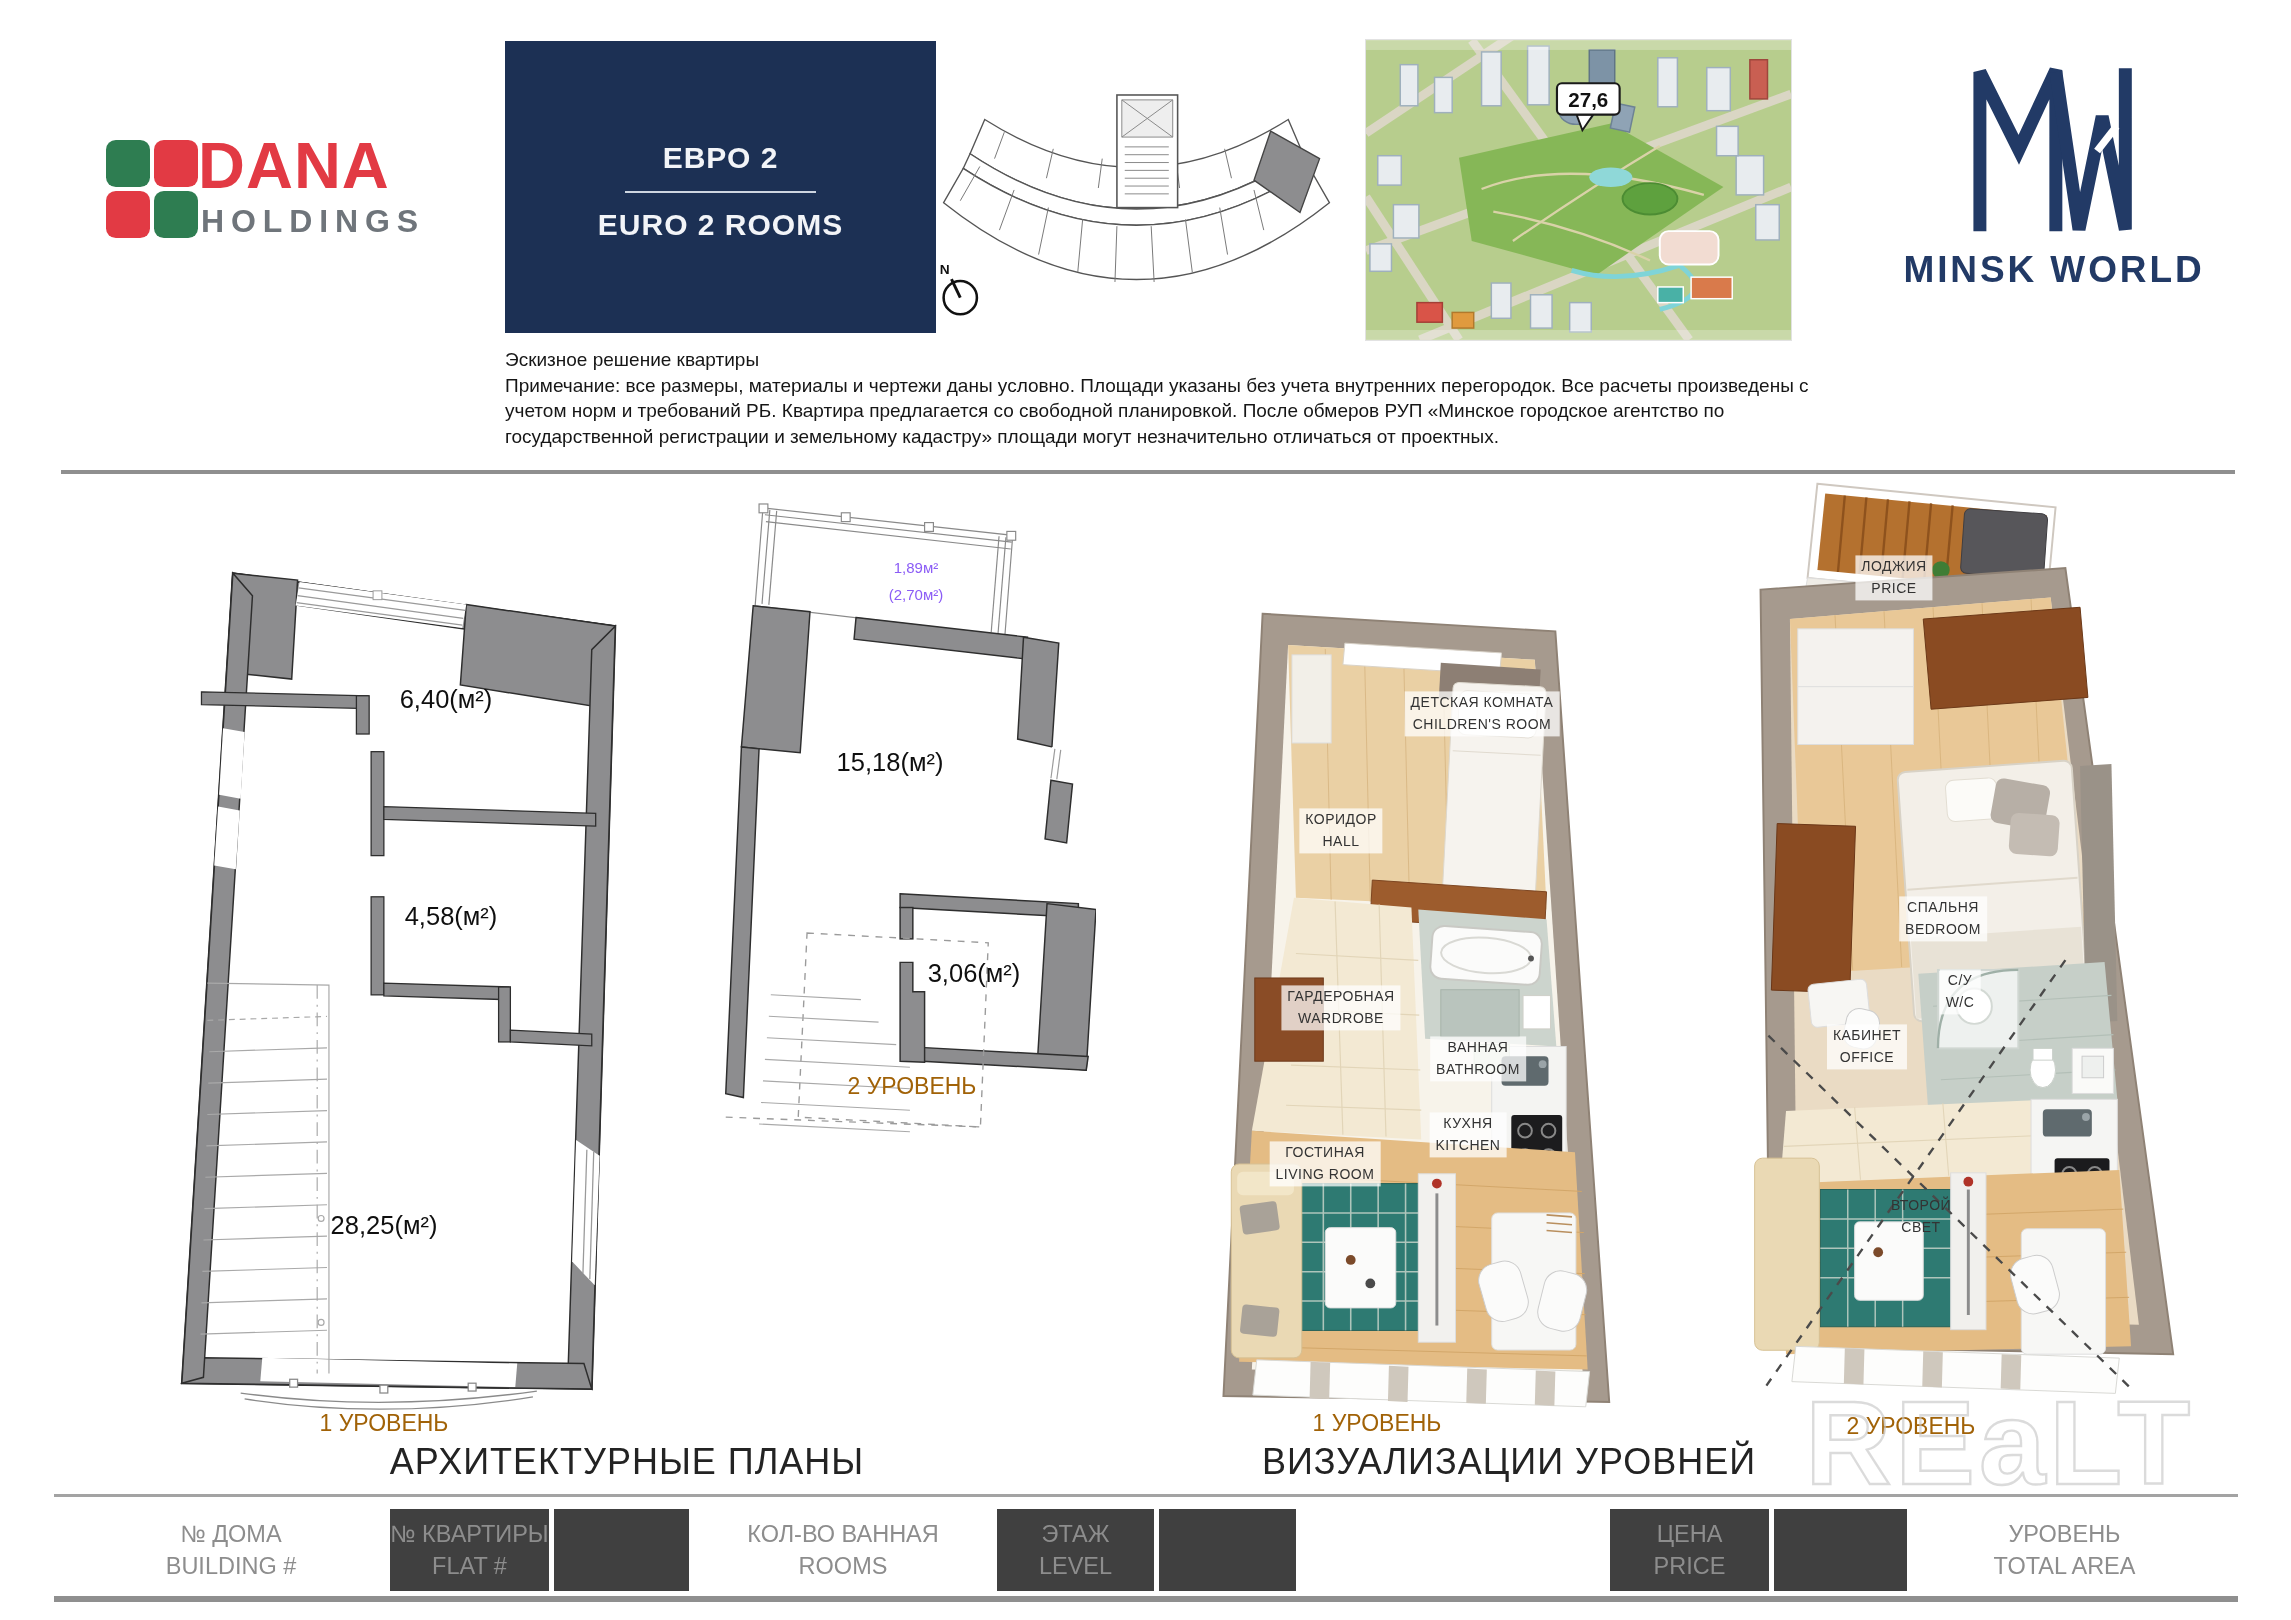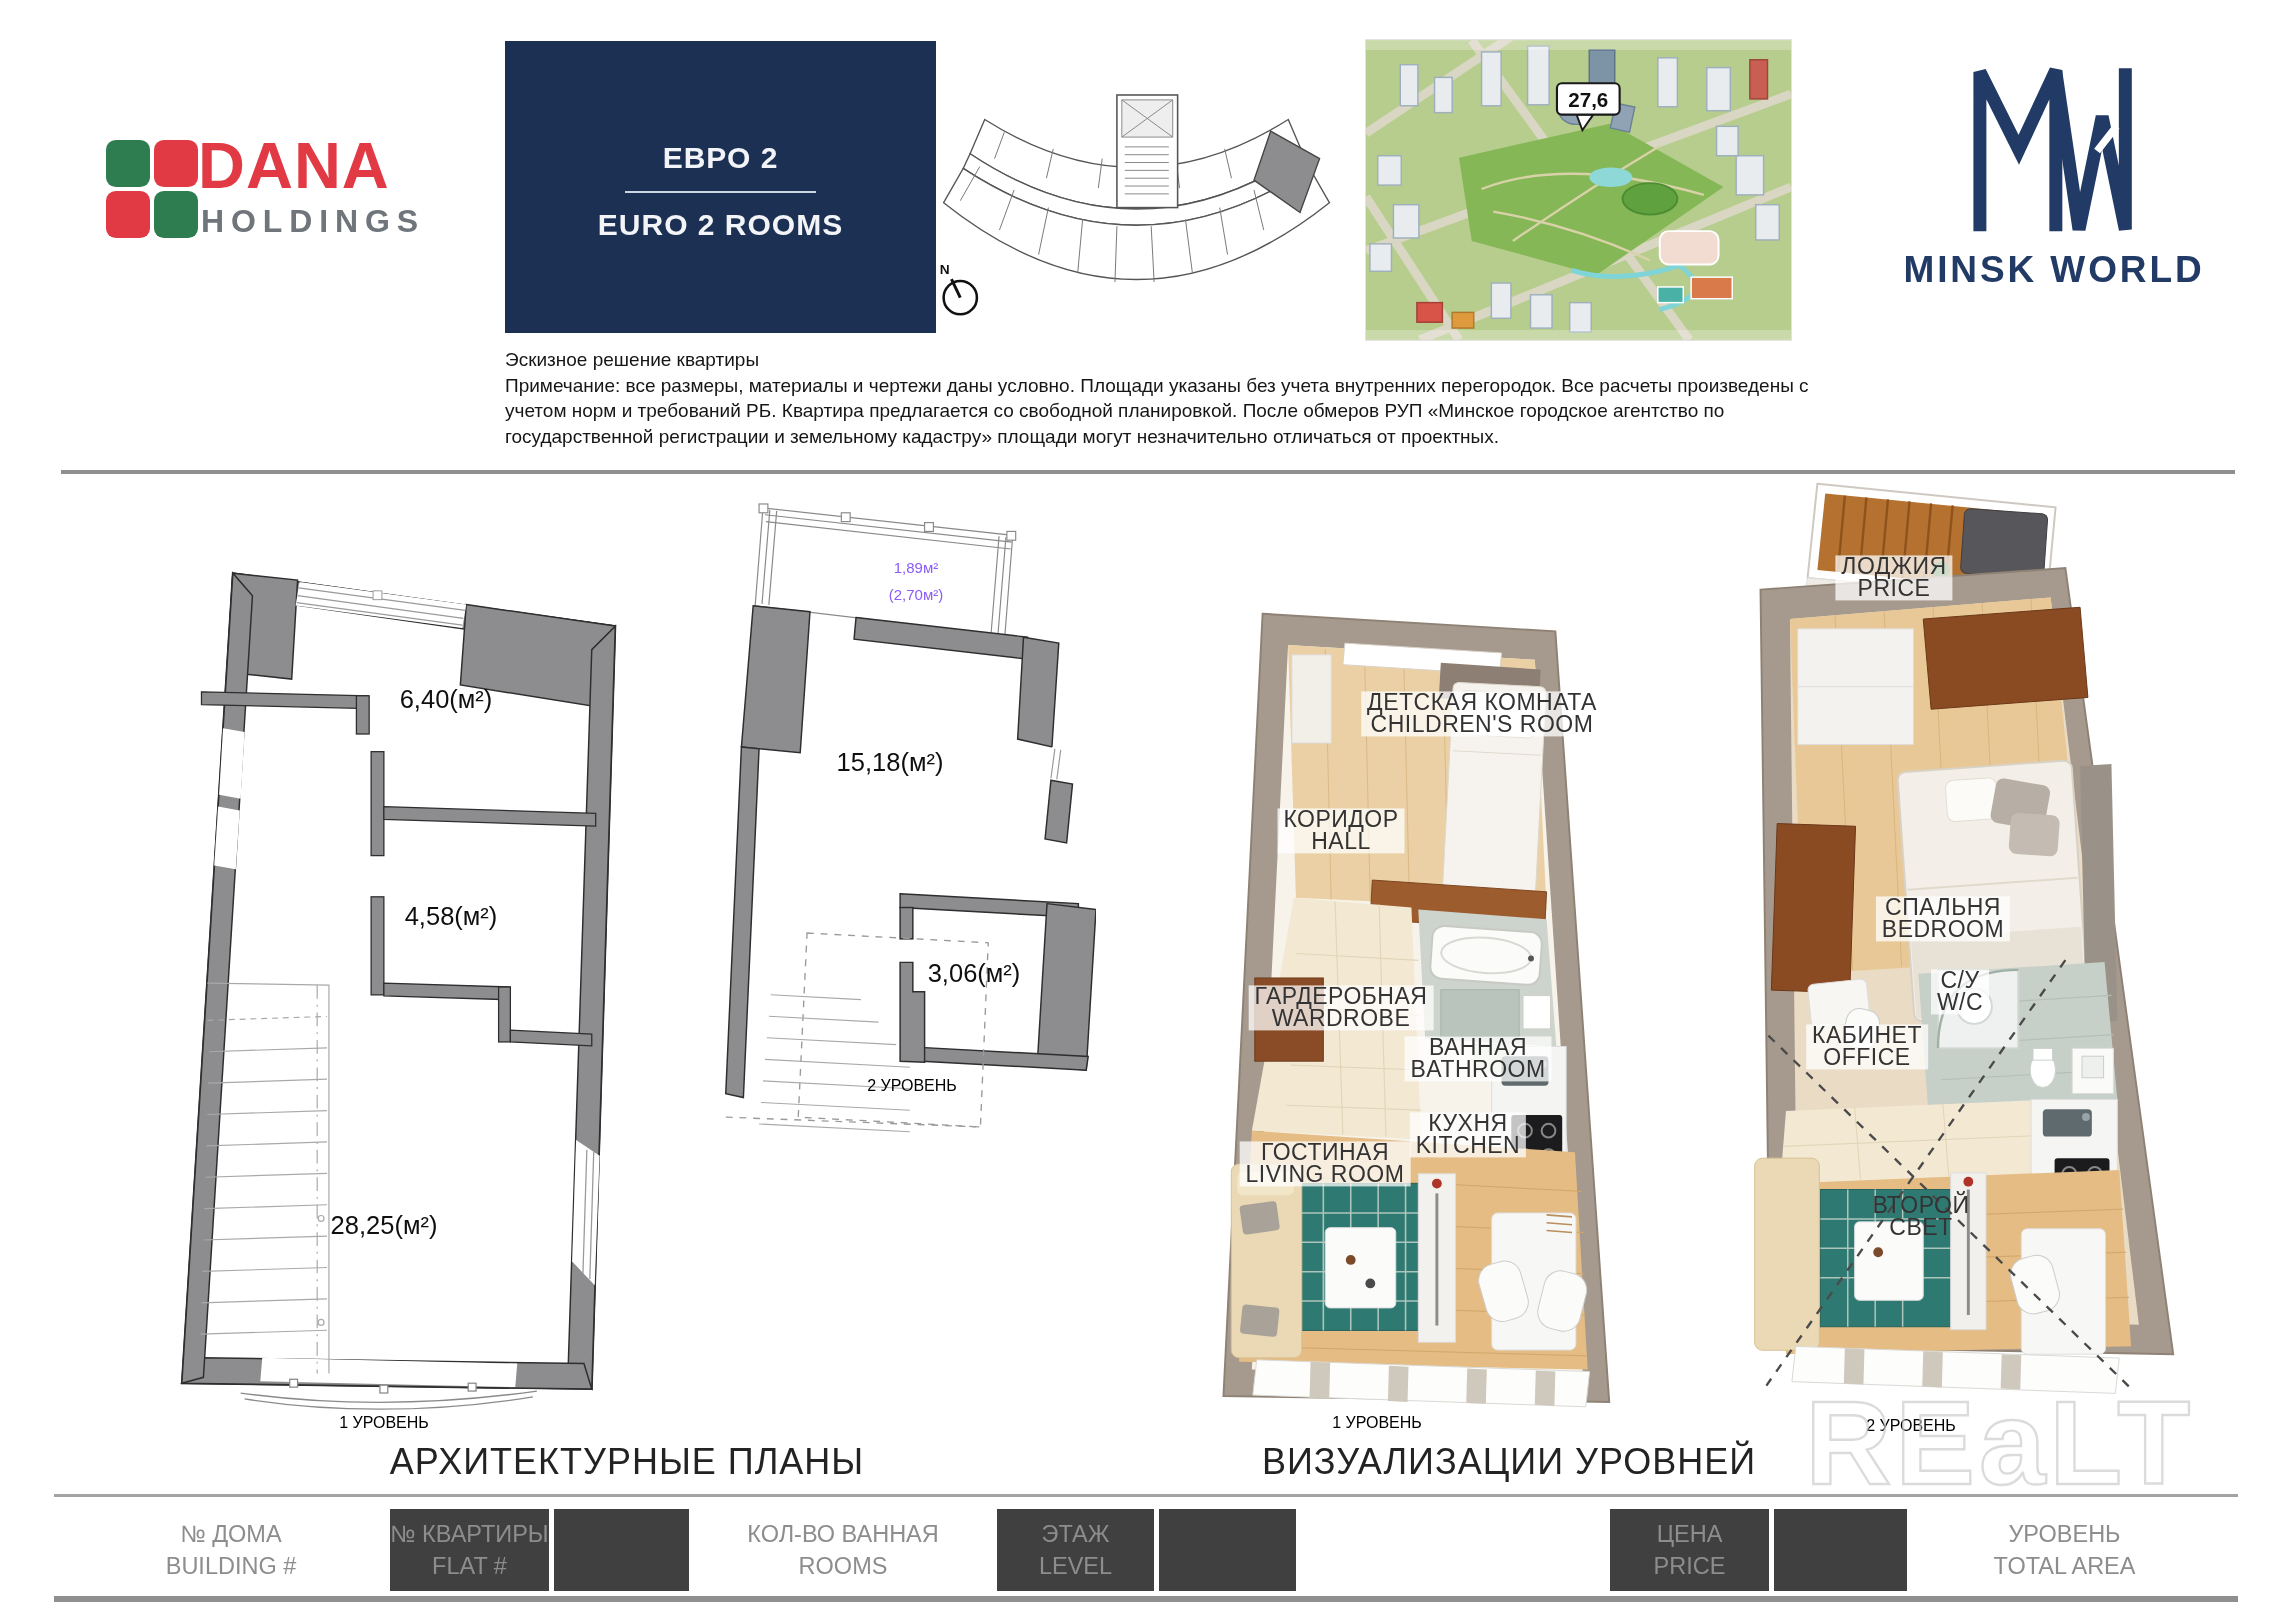--- a/index.html
+++ b/index.html
@@ -20,22 +20,22 @@
   .aerial{left:1365px;top:39px;border:1px solid #e2e2e2;}
   .brand{left:1897px;top:59px;width:314px;text-align:center;}
   .brand-name{font-size:37px;font-weight:bold;letter-spacing:2.9px;margin-top:9.8px;}
   
   .disclaimer{left:505px;top:347px;width:1304px;font-size:19px;line-height:25.5px;color:#161616;}
   .sep{left:61px;top:470px;width:2174px;height:3.9px;background:#8f8f8f;}
   
   .center-label{position:absolute;transform:translate(-50%,-50%);text-align:center;white-space:nowrap;}
   .area-label{font-size:25.5px;color:#0f0f0f;}
   .area-label-sm{font-size:15px;color:#8b5cf6;}
-  .plan-caption{font-size:16px;color:#000000;}
-  .room-label{font-size:23px;line-height:21.6px;color:#333;letter-spacing:0.5px;
+  .plan-caption{font-size:23px;color:#a16207;}
+  .room-label{font-size:14px;line-height:21.6px;color:#333;letter-spacing:0.5px;
               background:rgba(255,255,255,.74);padding:1px 5.9px;}
   .section-title{font-size:36px;color:#232323;letter-spacing:1px;}
   
   .f-line-top{left:54px;top:1494px;width:2184px;height:2.9px;background:#a3a3a3;}
   .f-line-bot{left:54px;top:1596px;width:2184px;height:5.9px;background:#8f8f8f;}
   .f-cell{position:absolute;top:1509px;height:82px;font-size:23.5px;line-height:32px;color:#8d8d8d;
           text-align:center;display:flex;flex-direction:column;justify-content:center;}
   .f-gray{background:#404040;}
   .wm{opacity:.65;}
 </style>

